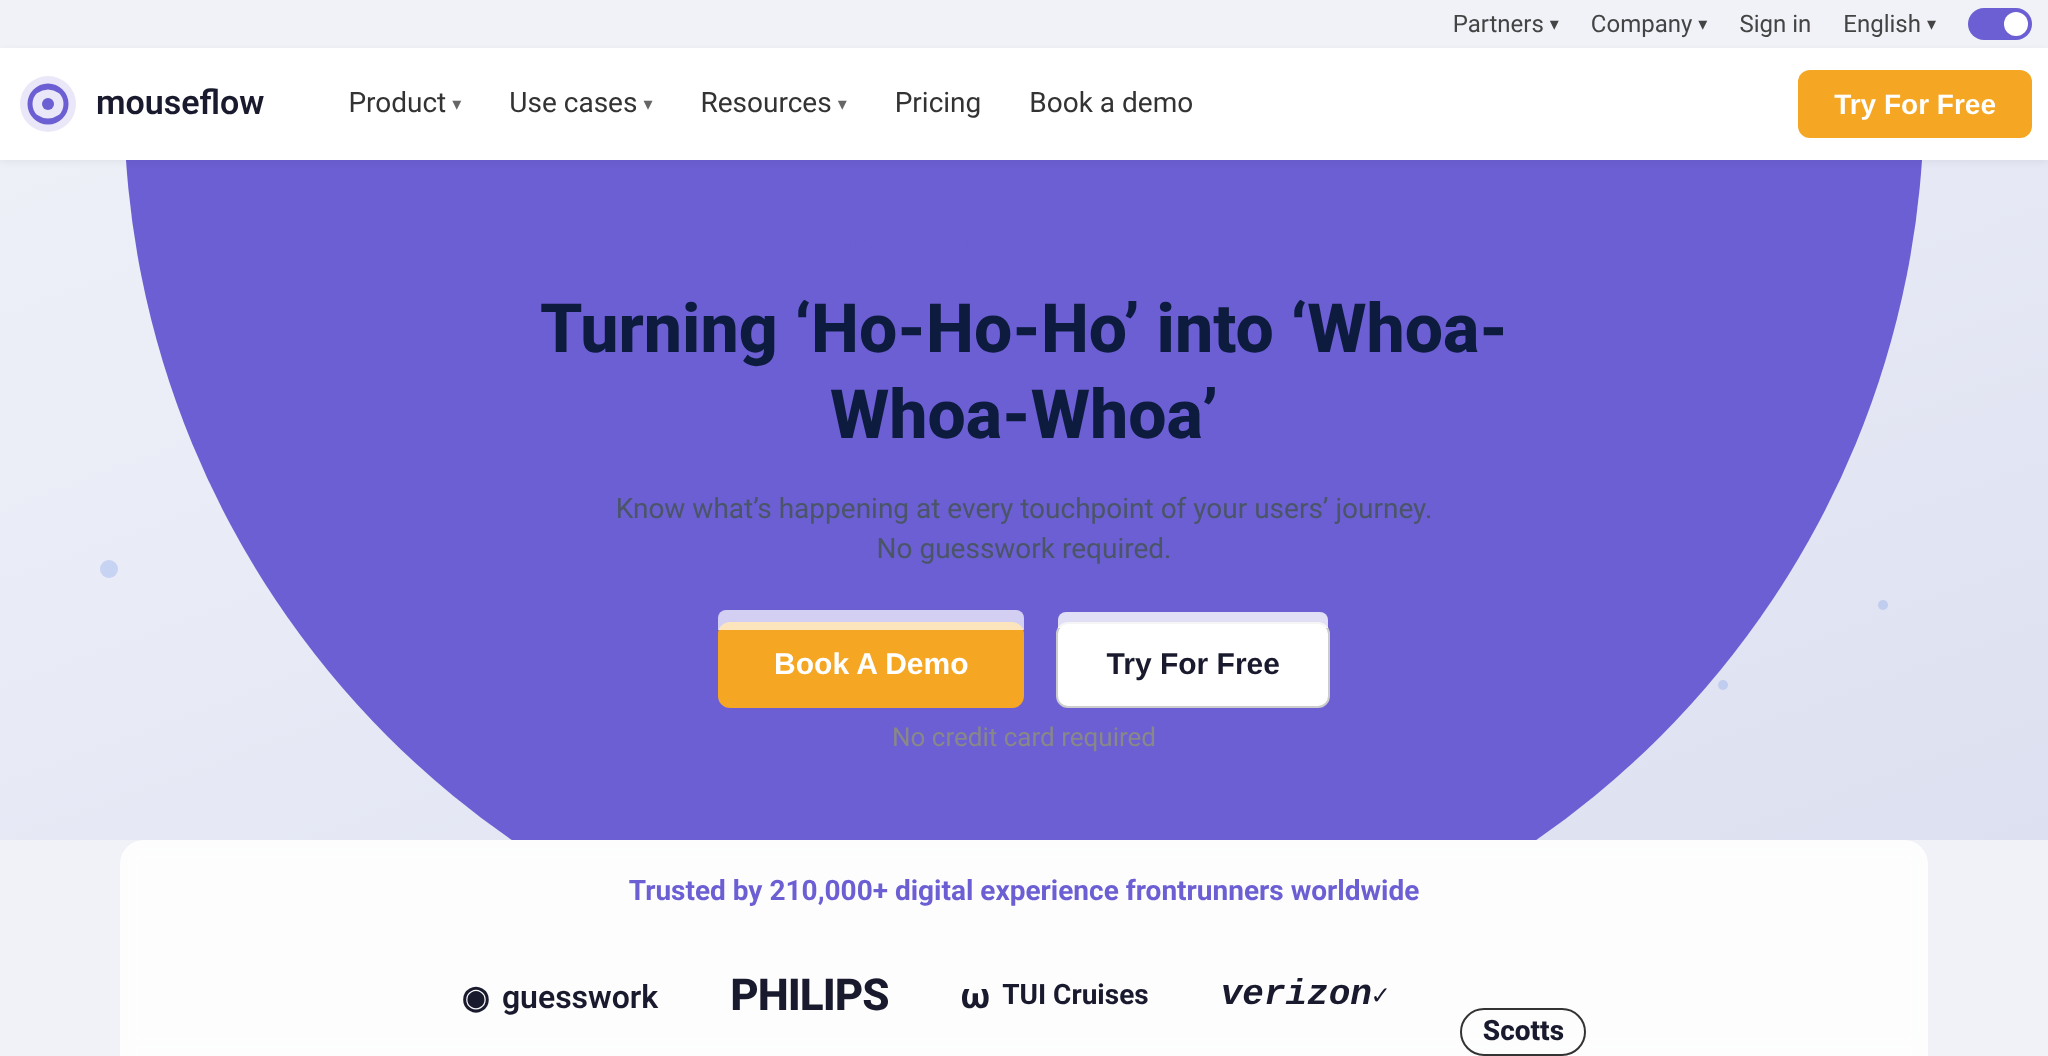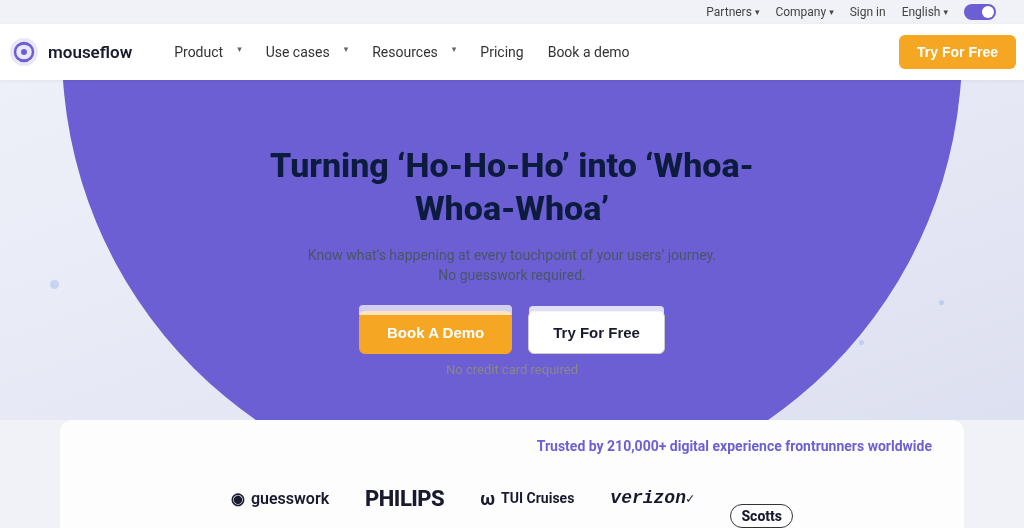--- a/index.html
+++ b/index.html
@@ -11,21 +11,21 @@
       overflow: hidden;
       position: relative;
     }
 
     
     .top-bar {
       background: #f0f2f8;
       display: flex;
       justify-content: flex-end;
       align-items: center;
-      padding: 4px 28px;
+      padding: 4px 8px;
       gap: 16px;
       font-size: 12px;
       color: #444;
     }
     .top-bar-item {
       display: flex;
       align-items: center;
       gap: 3px;
       cursor: pointer;
     }
@@ -83,21 +83,22 @@
       color: #1a1a2e;
     }
     .nav-links {
       display: flex;
       align-items: center;
       gap: 4px;
       flex: 1;
     }
     .nav-link {
       display: flex;
-      gap: 14px;
+      align-items: center;
+      gap: 3px;
       padding: 8px 10px;
       font-size: 14px;
       color: #333;
       cursor: pointer;
       border-radius: 4px;
       white-space: nowrap;
     }
     .nav-link .chevron { font-size: 9px; color: #666; }
 
     .nav-actions {
@@ -256,21 +257,20 @@
       z-index: 5;
       text-align: center;
       backdrop-filter: blur(4px);
     }
 
     .trusted-text {
       font-size: 14px;
       color: #1a1a2e;
       font-weight: 500;
       margin-bottom: 14px;
-      text-align: right;
     }
 
     .trusted-text span {
       color: #6c5fd3;
       font-weight: 700;
     }
 
     .logos-row {
       display: flex;
       justify-content: center;

